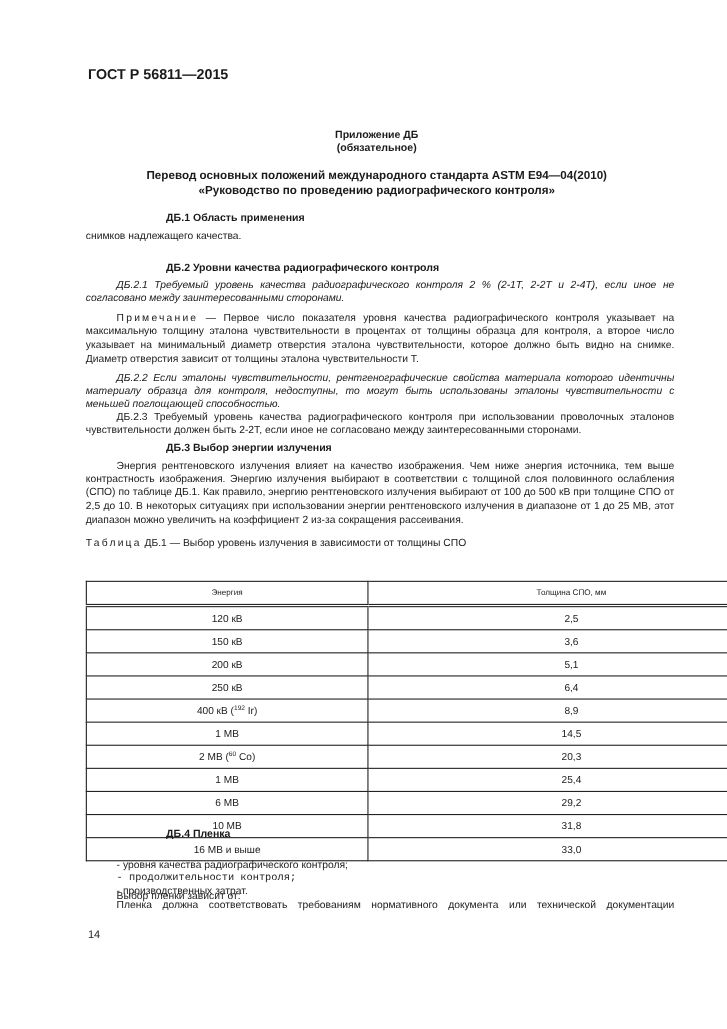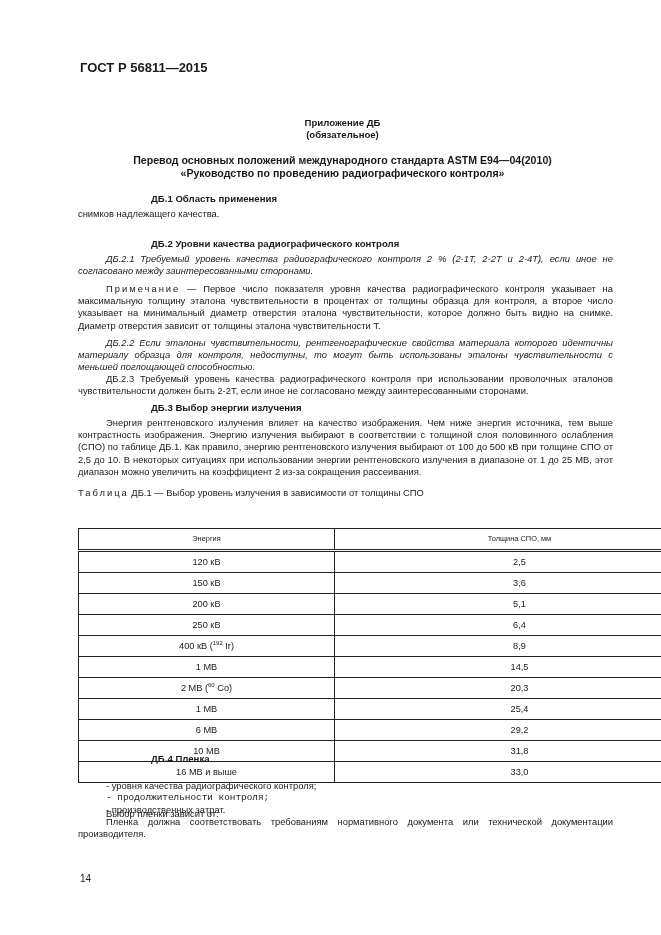--- a/index.html
+++ b/index.html
@@ -11,21 +11,21 @@
   .para { position:absolute; left:78px; width:535px; text-align:justify; }
   .ind { text-indent:28px; }
   .h2 { position:absolute; left:106px; font-weight:bold; font-size:9.6px;margin-left:45px; }
   .spaced { letter-spacing:2px; }
   table.t { position:absolute; left:78px; top:528px; width:627px; border-collapse:collapse; font-size:9.2px;padding-left:32px; }
   table.t td, table.t th { border:1px solid #222; text-align:center; height:20px; padding:0; font-weight:normal; }
   table.t th { font-size:7.4px; height:20px; border-bottom:3px double #222; }
   table.t td.c1 { width:255px; }
   sup { font-size:6px; vertical-align:4px; line-height:0; }
   .li { position:absolute; left:106px; }
-  .pageno { position:absolute; left:80px; top:873px; font-size:10px; }
+  .pageno { position:absolute; left:80px; top:845px; font-size:10px; }
 </style>
 </head>
 <body>
 
 <div class="abs hdr">ГОСТ Р 56811—2015</div>
 
 <div class="abs center" style="top:117px; font-weight:bold; font-size:9.6px; left:12px;">Приложение ДБ</div>
 <div class="abs center" style="top:129px; font-weight:bold; font-size:9.6px; left:12px;">(обязательное)</div>
 
 <div class="abs center" style="top:154px; font-weight:bold; font-size:10.6px; left:12px;">Перевод основных положений международного стандарта ASTM E94—04(2010)</div>
@@ -104,16 +104,15 @@
   </tbody>
 </table>
 
 <div class="h2" style="top:753px;">ДБ.4 Пленка</div>
 <div class="li" style="top:768px;margin-top:40px;">Выбор пленки зависит от:</div>
 <div class="li" style="top:780px;">- уровня качества радиографического контроля;</div>
 <div class="li" style="top:792px;font-family:Liberation Mono, monospace;">- продолжительности контроля;</div>
 <div class="li" style="top:804px;">- производственных затрат.</div>
 <div class="para" style="top:816px;">
   <div class="ind" style="text-align-last:justify;">Пленка должна соответствовать требованиям нормативного документа или технической документации</div>
-  <div>производителя.</div>
 </div>
 
 <div class="pageno">14</div>
 
 </body></html>

